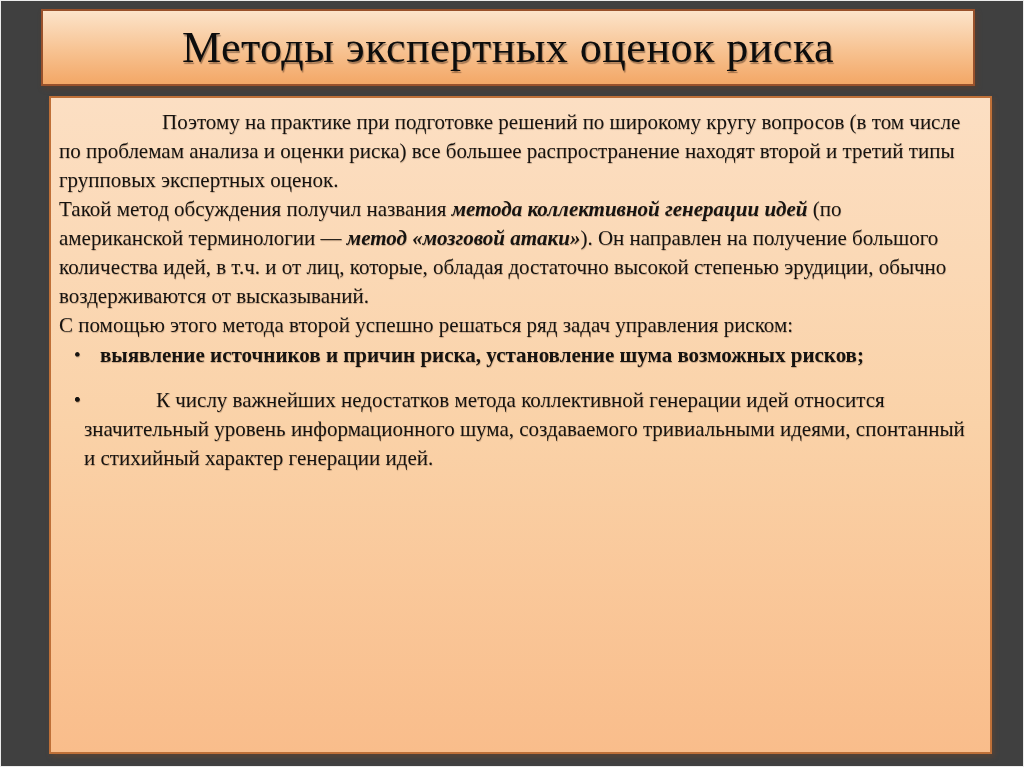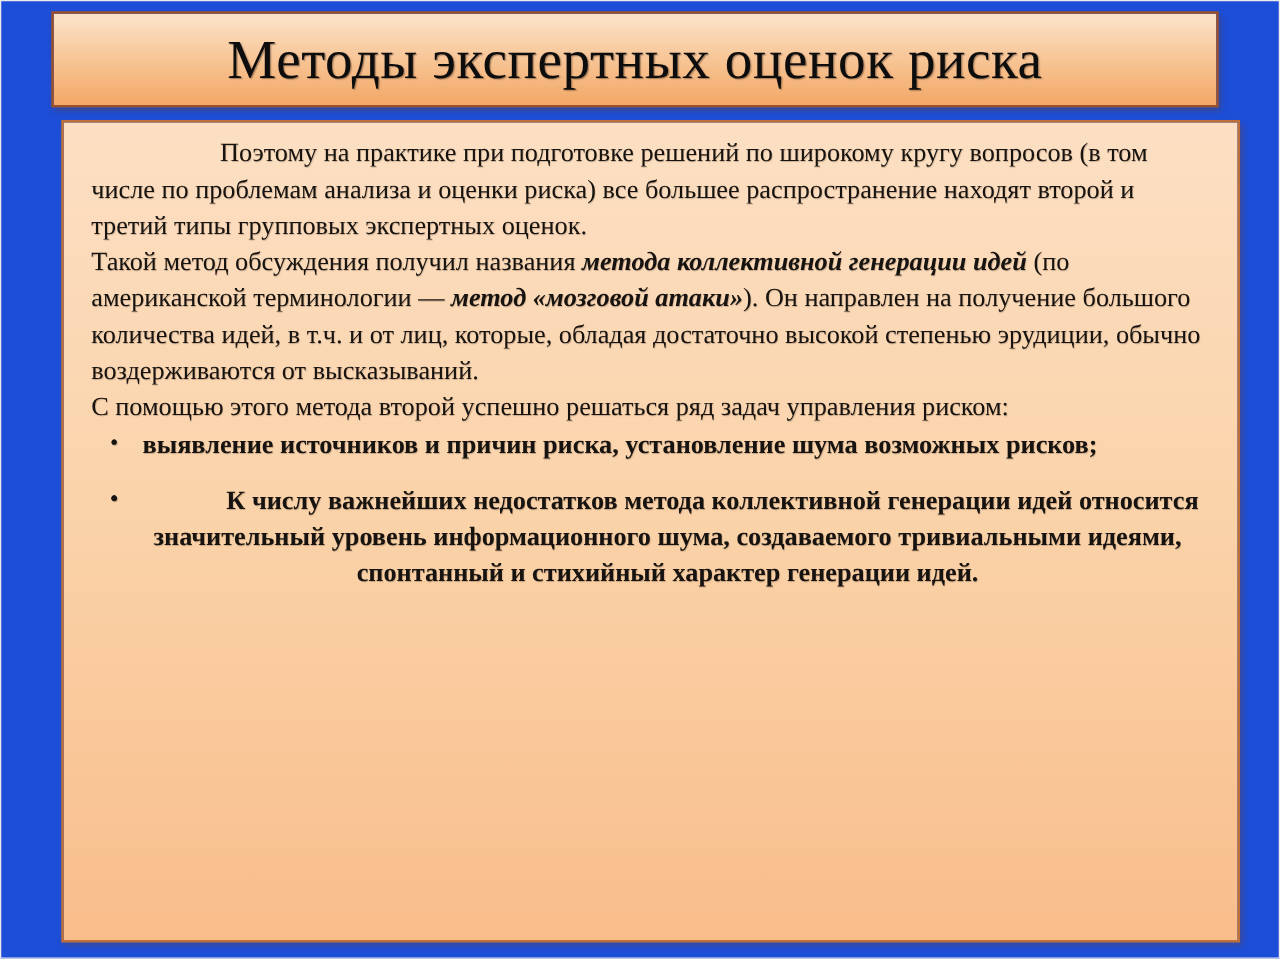--- a/index.html
+++ b/index.html
@@ -4,21 +4,21 @@
 <style>
   html, body {
     margin: 0;
     padding: 0;
     background: #ffffff;
   }
   .slide {
     position: relative;
     width: 1024px;
     height: 767px;
-    background: #1d4ed8;
+    background: #404040;
     box-sizing: border-box;
     border: 1px solid #ececec;
     font-family: "Liberation Serif", "DejaVu Serif", serif;
     overflow: hidden;
   }
   .title-box {
     position: absolute;
     left: 40px;
     top: 8px;
     width: 934px;
@@ -44,21 +44,21 @@
   .content-box {
     position: absolute;
     left: 48px;
     top: 95px;
     width: 943px;
     height: 658px;
     box-sizing: border-box;
     background: linear-gradient(to bottom, #fcdfc3 0%, #fad2a8 50%, #f9bd8b 100%);
     border: 2px solid #bf7038;
     box-shadow: 2px 3px 5px rgba(120, 70, 40, 0.4);
-    padding: 10px 20px 0 22px;
+    padding: 10px 20px 0 8px;
     font-size: 21px;
     line-height: 29px;
     color: #161310;
     text-shadow: 0.5px 0.8px 0.7px rgba(80, 45, 20, 0.28);
   }
   .p { margin: 0; }
   .p.first-indent { text-indent: 103px; }
   .bi { font-weight: bold; font-style: italic; margin-top: 28px; }
   .bullets {
     list-style: none;
@@ -72,24 +72,23 @@
     margin-bottom: 16px;
   }
   .bullets li .dot {
     position: absolute;
     left: 15px;
     top: -1px;
     font-weight: normal;
     font-size: 19px;
   }
   .closing {
-    font-weight: bold;
+    font-weight: normal;
     margin: 2px 0 0 25px;
     text-indent: 72px;
-    text-align: center;
   }
 </style>
 </head>
 <body>
 
 <div class="slide">
 
   <div class="title-box">
     <h1>Методы экспертных оценок риска</h1>
   </div>

